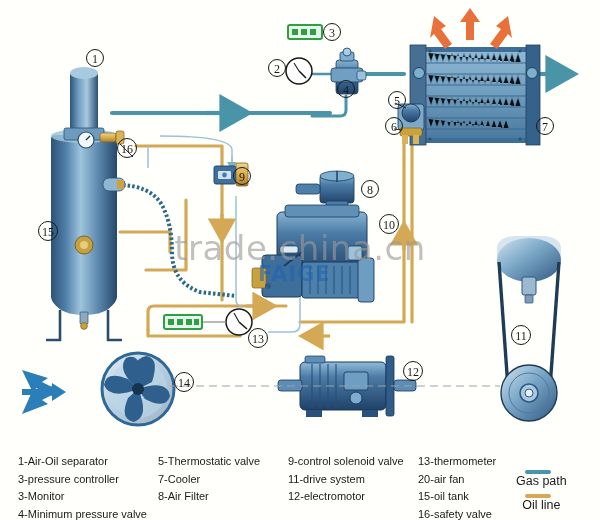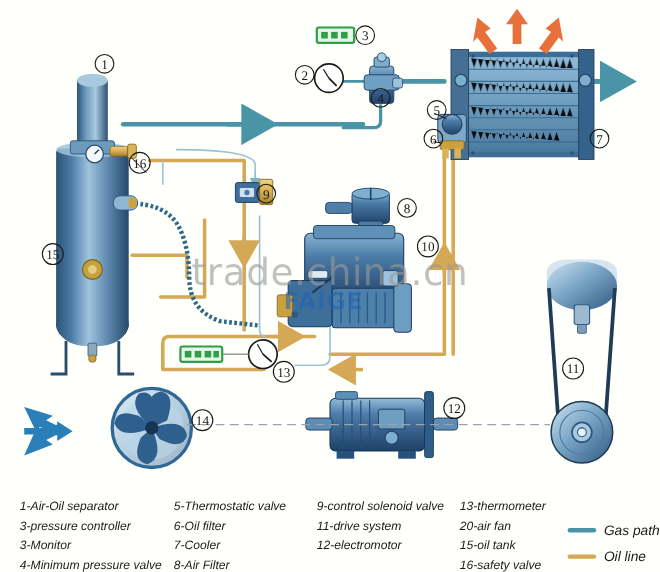--- a/index.html
+++ b/index.html
@@ -12,29 +12,29 @@
   #stage{position:absolute;left:0;top:0;width:600px;height:520px;}
   svg.layer{position:absolute;left:0;top:0;width:600px;height:520px;}
   .callout{
     font-family:"Liberation Serif", serif;
     font-size:12px;fill:#1a1a1a;
     text-anchor:middle;dominant-baseline:central;
   }
   .calloutCirc{fill:none;stroke:#1a1a1a;stroke-width:1;}
   
   #legend{
-    position:absolute;left:0;top:446px;width:600px;height:74px;font-style:italic;
+    position:absolute;left:0;top:446px;width:600px;height:74px;
   }
   .legcol{position:absolute;font-size:11px;color:#1a1a1a;line-height:17.5px;white-space:nowrap;}
   #legcol0{left:18px;top:7px;}
   #legcol1{left:158px;top:7px;}
   #legcol2{left:288px;top:7px;}
   #legcol3{left:418px;top:7px;}
   #legkey{position:absolute;left:516px;top:24px;font-size:12px;color:#1a1a1a;}
-  .keyrow{display:flex;align-items:center;height:24px;}
+  .keyrow{display:flex;align-items:center;height:24px;flex-direction:column;}
   .keyline{width:26px;height:4px;border-radius:2px;margin-right:7px;}
   .keytext{font-size:12.5px;}
   #watermark{
     position:absolute;left:0;top:228px;width:600px;
     text-align:center;
     font-size:34px;letter-spacing:0.5px;
     color:#9a9a9a;opacity:.62;
     font-family:"DejaVu Sans", sans-serif;
     pointer-events:none;
   }
@@ -439,21 +439,20 @@
 
   <div id="legend">
     <div class="legcol" id="legcol0">
         <div>1-Air-Oil separator</div>
         <div>3-pressure controller</div>
         <div>3-Monitor</div>
         <div>4-Minimum pressure valve</div>
       </div>
     <div class="legcol" id="legcol1">
         <div>5-Thermostatic valve</div>
-        <div>6-Oil filter</div>
         <div>7-Cooler</div>
         <div>8-Air Filter</div>
       </div>
     <div class="legcol" id="legcol2">
         <div>9-control solenoid valve</div>
         <div>11-drive system</div>
         <div>12-electromotor</div>
       </div>
     <div class="legcol" id="legcol3">
         <div>13-thermometer</div>

